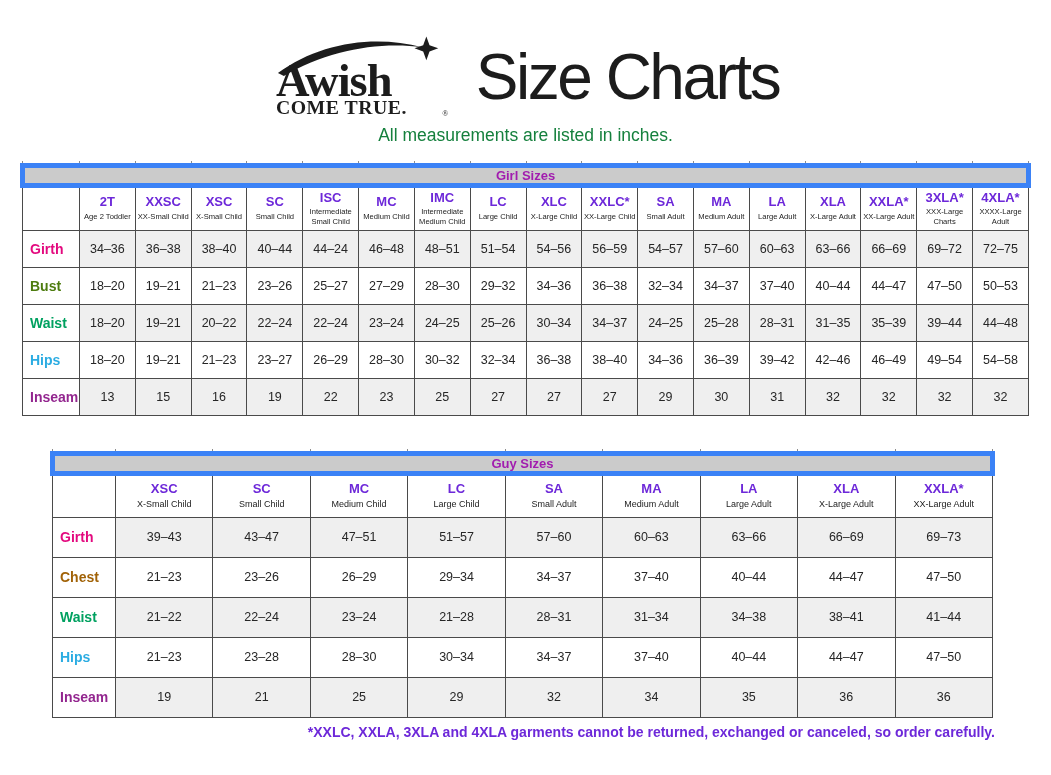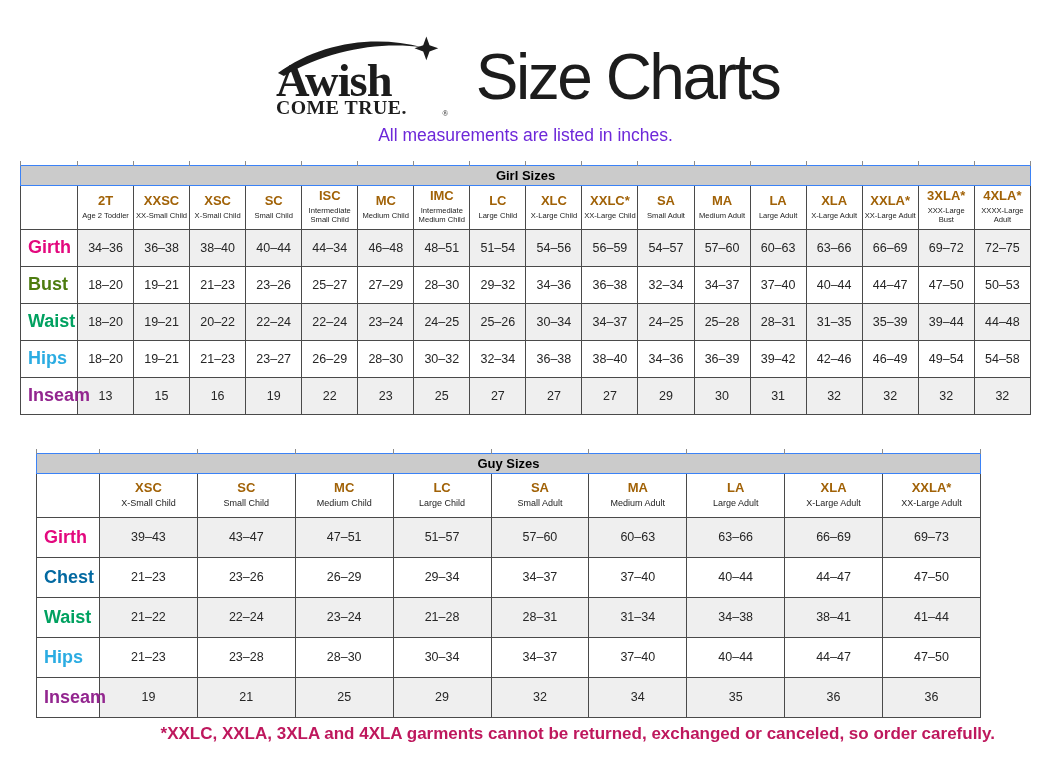--- a/index.html
+++ b/index.html
@@ -4,52 +4,52 @@
 <style>
   * { margin:0; padding:0; box-sizing:border-box; }
   html,body { background:#ffffff; }
   body { font-family:"Liberation Sans","DejaVu Sans",sans-serif; color:#231f20; }
   .page { position:relative; width:1051px; height:775px; background:#fff; overflow:hidden; }
 
   
   .header { display:flex; justify-content:center; align-items:center; gap:16px; padding-top:36px; }
   .logo { width:188px; height:82px; flex:0 0 auto; }
   .page-title { font-size:64px; font-weight:normal; letter-spacing:-2.5px; color:#1c1c1c; line-height:1; }
-  .subtitle { text-align:center; font-size:17.5px; margin-top:7px; color:#6d28d9; }
+  .subtitle { text-align:center; font-size:17.5px; margin-top:7px; color:#15803d; }
 
   
   .table-wrap { position:absolute; }
   .girl-wrap { left:20px;  top:161px; width:1011px; }
-  .guy-wrap  { left:36px;  top:449px; width:945px;  }
+  .guy-wrap  { left:50px;  top:449px; width:945px;  }
 
   table.size-table { border-collapse:collapse; table-layout:fixed; width:100%; }
   .size-table td, .size-table th { border:1px solid #4a4a4a; }
 
   tr.ticks td { border:none; border-left:1px solid #8c8c8c; border-right:1px solid #8c8c8c;
                 height:4px; background:#fff; }
 
-  tr.band td { background:#cbcbcb; border:1px solid #3b82f6; font-weight:bold; font-size:13px;
-               text-align:center; height:20px; color:#000000; }
+  tr.band td { background:#cbcbcb; border:5px solid #3b82f6; font-weight:bold; font-size:13px;
+               text-align:center; height:20px; color:#a21caf; }
 
   tr.head th { background:#fff; vertical-align:middle; padding:3px 1px; height:44px; }
-  tr.head .code { font-weight:bold; font-size:13px; color:#a16207; line-height:1.15; }
+  tr.head .code { font-weight:bold; font-size:13px; color:#6d28d9; line-height:1.15; }
   tr.head .desc { font-weight:normal; margin-top:2px; color:#1c1c1c; line-height:1.3; }
   .girl tr.head .desc { font-size:7.6px; }
   .guy  tr.head .desc { font-size:9px;  }
 
-  tr.data td.rowlabel { background:#fff; font-weight:bold; font-size:18px;
+  tr.data td.rowlabel { background:#fff; font-weight:bold; font-size:14px;
                         text-align:left; padding-left:7px; }
   tr.data td.val { background:#fff; text-align:center; font-size:12.5px; color:#262626; }
   tr.data.shade td.val { background:#efefef; }
   .girl tr.data { height:37px; }
   .guy  tr.data { height:40px; }
 
   
   .footnote { position:absolute; left:50px; top:724px; width:945px; text-align:right;
-              font-size:17px; font-weight:bold; color:#be185d; }
+              font-size:14px; font-weight:bold; color:#6d28d9; }
 </style>
 </head>
 <body>
 
 <div class="page">
 
   <div class="header">
     <svg class="logo" viewBox="0 0 190 82" aria-hidden="true">
 
       <path fill="#1c1c1c" d="M6,37 C 48,6 104,-2 152,11 C 108,5 56,14 12,40 Z"></path>
@@ -167,34 +167,34 @@
             <th>
               <div class="code">XLA</div>
               <div class="desc">X-Large Adult</div>
             </th>
             <th>
               <div class="code">XXLA*</div>
               <div class="desc">XX-Large Adult</div>
             </th>
             <th>
               <div class="code">3XLA*</div>
-              <div class="desc">XXX-Large Bust</div>
+              <div class="desc">XXX-Large Charts</div>
             </th>
             <th>
               <div class="code">4XLA*</div>
               <div class="desc">XXXX-Large Adult</div>
             </th>
           </tr>
           <tr class="data shade">
             <td class="rowlabel" style="color: rgb(227, 9, 126);">Girth</td>
             <td class="val">34–36</td>
             <td class="val">36–38</td>
             <td class="val">38–40</td>
             <td class="val">40–44</td>
-            <td class="val">44–34</td>
+            <td class="val">44–24</td>
             <td class="val">46–48</td>
             <td class="val">48–51</td>
             <td class="val">51–54</td>
             <td class="val">54–56</td>
             <td class="val">56–59</td>
             <td class="val">54–57</td>
             <td class="val">57–60</td>
             <td class="val">60–63</td>
             <td class="val">63–66</td>
             <td class="val">66–69</td>
@@ -360,21 +360,21 @@
             <td class="val">43–47</td>
             <td class="val">47–51</td>
             <td class="val">51–57</td>
             <td class="val">57–60</td>
             <td class="val">60–63</td>
             <td class="val">63–66</td>
             <td class="val">66–69</td>
             <td class="val">69–73</td>
           </tr>
           <tr class="data">
-            <td class="rowlabel" style="color: #0369a1;">Chest</td>
+            <td class="rowlabel" style="color: #a16207;">Chest</td>
             <td class="val">21–23</td>
             <td class="val">23–26</td>
             <td class="val">26–29</td>
             <td class="val">29–34</td>
             <td class="val">34–37</td>
             <td class="val">37–40</td>
             <td class="val">40–44</td>
             <td class="val">44–47</td>
             <td class="val">47–50</td>
           </tr>

